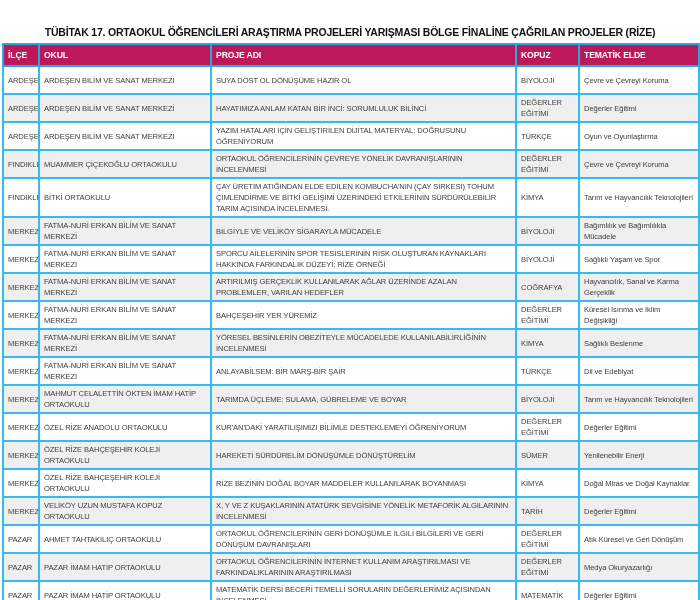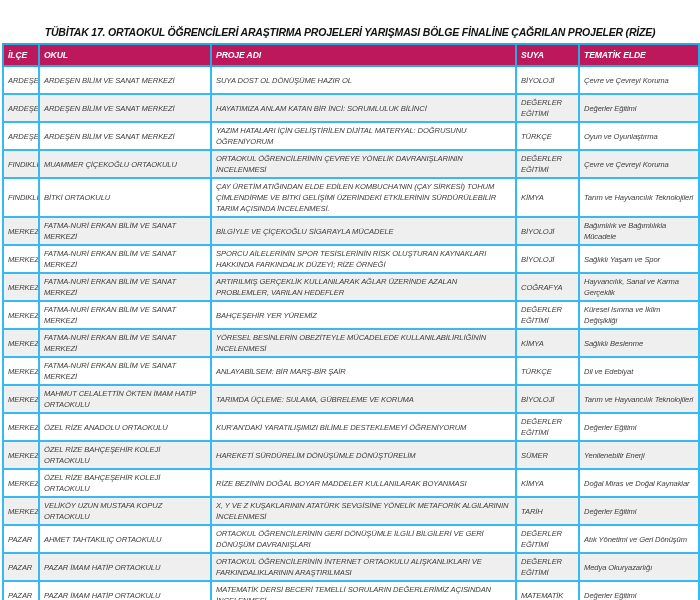--- a/index.html
+++ b/index.html
@@ -8,21 +8,20 @@
     background: #ffffff;
     width: 700px;
     height: 600px;
     font-family: "Liberation Sans", sans-serif;
     overflow: hidden;
   }
   .page {
     width: 700px;
     height: 508px;
     position: relative;
-    font-style: italic;
   }
   .doc-title {
     margin: 0;
     padding-top: 26px;
     padding-bottom: 5px;
     text-align: center;
     font-size: 10.5px;
     font-weight: bold;
     color: #111111;
     letter-spacing: -0.2px;
@@ -76,21 +75,21 @@
       <col style="width:172px">
       <col style="width:305px">
       <col style="width:63px">
       <col style="width:120px">
     </colgroup>
     <thead>
       <tr>
         <th>İLÇE</th>
         <th>OKUL</th>
         <th>PROJE ADI</th>
-        <th>SUYA</th>
+        <th>KOPUZ</th>
         <th>TEMATİK ELDE</th>
       </tr>
     </thead>
     <tbody>
         <tr>
           <td>ARDEŞEN</td>
           <td>ARDEŞEN BİLİM VE SANAT MERKEZİ</td>
           <td>SUYA DOST OL DÖNÜŞÜME HAZIR OL</td>
           <td>BİYOLOJİ</td>
           <td>Çevre ve Çevreyi Koruma</td>
@@ -119,21 +118,21 @@
         <tr>
           <td>FINDIKLI</td>
           <td>BİTKİ ORTAOKULU</td>
           <td>ÇAY ÜRETİM ATIĞINDAN ELDE EDİLEN KOMBUCHA'NIN (ÇAY SİRKESİ) TOHUM ÇİMLENDİRME VE BİTKİ GELİŞİMİ ÜZERİNDEKİ ETKİLERİNİN SÜRDÜRÜLEBİLİR TARIM AÇISINDA İNCELENMESİ.</td>
           <td>KİMYA</td>
           <td>Tarım ve Hayvancılık Teknolojileri</td>
         </tr>
         <tr class="alt">
           <td>MERKEZ</td>
           <td>FATMA-NURİ ERKAN BİLİM VE SANAT MERKEZİ</td>
-          <td>BİLGİYLE VE ÇİÇEKOĞLU SİGARAYLA MÜCADELE</td>
+          <td>BİLGİYLE VE VELİKÖY SİGARAYLA MÜCADELE</td>
           <td>BİYOLOJİ</td>
           <td>Bağımlılık ve Bağımlılıkla Mücadele</td>
         </tr>
         <tr>
           <td>MERKEZ</td>
           <td>FATMA-NURİ ERKAN BİLİM VE SANAT MERKEZİ</td>
           <td>SPORCU AİLELERİNİN SPOR TESİSLERİNİN RİSK OLUŞTURAN KAYNAKLARI HAKKINDA FARKINDALIK DÜZEYİ; RİZE ÖRNEĞİ</td>
           <td>BİYOLOJİ</td>
           <td>Sağlıklı Yaşam ve Spor</td>
         </tr>
@@ -161,21 +160,21 @@
         <tr>
           <td>MERKEZ</td>
           <td>FATMA-NURİ ERKAN BİLİM VE SANAT MERKEZİ</td>
           <td>ANLAYABİLSEM: BİR MARŞ-BİR ŞAİR</td>
           <td>TÜRKÇE</td>
           <td>Dil ve Edebiyat</td>
         </tr>
         <tr class="alt">
           <td>MERKEZ</td>
           <td>MAHMUT CELALETTİN ÖKTEN İMAM HATİP ORTAOKULU</td>
-          <td>TARIMDA ÜÇLEME: SULAMA, GÜBRELEME VE KORUMA</td>
+          <td>TARIMDA ÜÇLEME: SULAMA, GÜBRELEME VE BOYAR</td>
           <td>BİYOLOJİ</td>
           <td>Tarım ve Hayvancılık Teknolojileri</td>
         </tr>
         <tr>
           <td>MERKEZ</td>
           <td>ÖZEL RİZE ANADOLU ORTAOKULU</td>
           <td>KUR'AN'DAKİ YARATILIŞIMIZI BİLİMLE DESTEKLEMEYİ ÖĞRENİYORUM</td>
           <td>DEĞERLER EĞİTİMİ</td>
           <td>Değerler Eğitimi</td>
         </tr>
@@ -198,26 +197,26 @@
           <td>VELİKÖY UZUN MUSTAFA KOPUZ ORTAOKULU</td>
           <td>X, Y VE Z KUŞAKLARININ ATATÜRK SEVGİSİNE YÖNELİK METAFORİK ALGILARININ İNCELENMESİ</td>
           <td>TARİH</td>
           <td>Değerler Eğitimi</td>
         </tr>
         <tr>
           <td>PAZAR</td>
           <td>AHMET TAHTAKILIÇ ORTAOKULU</td>
           <td>ORTAOKUL ÖĞRENCİLERİNİN GERİ DÖNÜŞÜMLE İLGİLİ BİLGİLERİ VE GERİ DÖNÜŞÜM DAVRANIŞLARI</td>
           <td>DEĞERLER EĞİTİMİ</td>
-          <td>Atık Yönetimi ve Geri Dönüşüm</td>
+          <td>Atık Küresel ve Geri Dönüşüm</td>
         </tr>
         <tr class="alt">
           <td>PAZAR</td>
           <td>PAZAR İMAM HATİP ORTAOKULU</td>
-          <td>ORTAOKUL ÖĞRENCİLERİNİN İNTERNET ORTAOKULU ALIŞKANLIKLARI VE FARKINDALIKLARININ ARAŞTIRILMASI</td>
+          <td>ORTAOKUL ÖĞRENCİLERİNİN İNTERNET KULLANIM ARAŞTIRILMASI VE FARKINDALIKLARININ ARAŞTIRILMASI</td>
           <td>DEĞERLER EĞİTİMİ</td>
           <td>Medya Okuryazarlığı</td>
         </tr>
         <tr>
           <td>PAZAR</td>
           <td>PAZAR İMAM HATİP ORTAOKULU</td>
           <td>MATEMATİK DERSİ BECERİ TEMELLİ SORULARIN DEĞERLERİMİZ AÇISINDAN İNCELENMESİ</td>
           <td>MATEMATİK</td>
           <td>Değerler Eğitimi</td>
         </tr>

